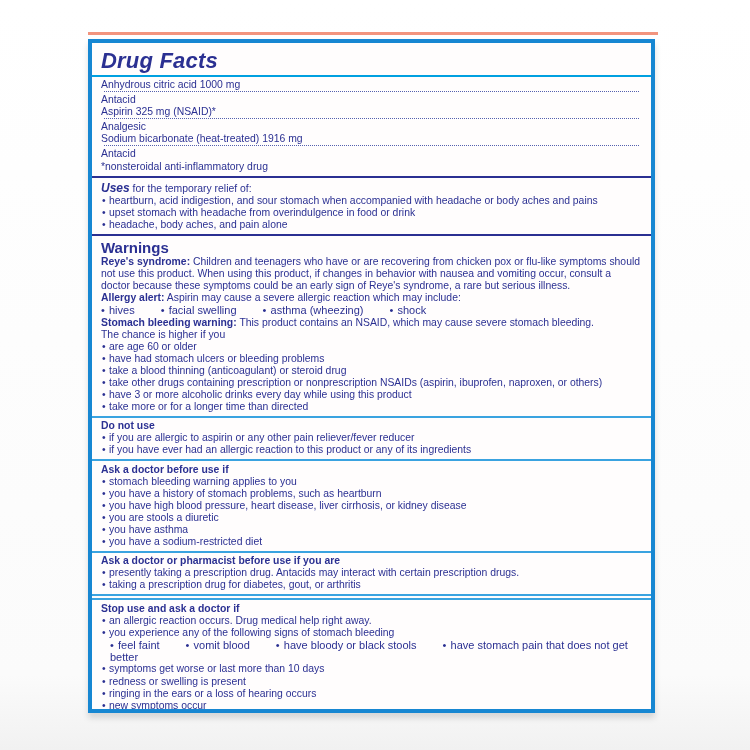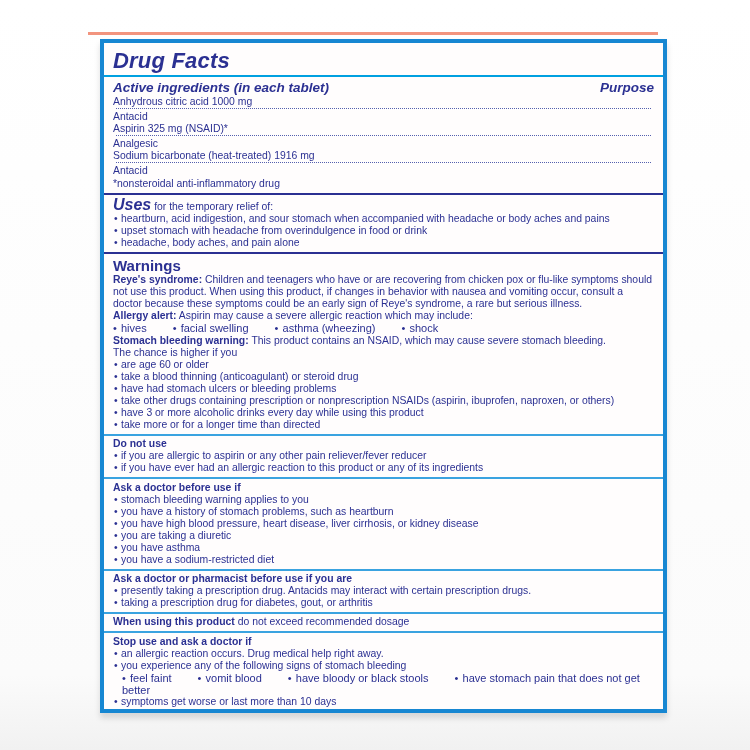--- a/index.html
+++ b/index.html
@@ -1,58 +1,54 @@
 <!DOCTYPE html>
 <html><head>
 <meta charset="utf-8">
 <style>
   * { margin:0; padding:0; box-sizing:border-box; }
   html,body { width:750px; height:750px; }
   body { background:#fdfdfd; font-family:"Liberation Sans", sans-serif; }
   .page { position:relative; width:750px; height:750px; background:linear-gradient(#ffffff 0%, #fbfbfb 90%, #f1f1f1 100%); }
   .orange-line { position:absolute; left:88px; top:32px; width:570px; height:3px; background:#f2947e; }
   .label {
-    position:absolute; left:100px; top:39px; width:567px; height:674px;
+    position:absolute; left:88px; top:39px; width:567px; height:674px;
     border:4px solid #1787d2; background:#fffdfd; color:#2b3092;
     padding:3px 9px 4px; overflow:hidden;
     box-shadow:0 5px 6px rgba(0,0,0,0.13);
   }
   .title { font-size:22px; font-weight:bold; font-style:italic; line-height:25px; padding-top:2px; letter-spacing:0.2px; }
   .rule-cyan  { height:2px; background:#00a0e0; margin:2px -9px 2px; }
   .rule-navy  { height:2px; background:#2b3092; margin:3px -9px 3px; }
   .rule-minor { height:2px; background:#3aa3e0; margin:2.5px -9px 2.5px; }
   .ai-header { display:flex; justify-content:space-between; font-weight:bold; font-style:italic; font-size:13.5px; line-height:15px; padding:1px 0; }
   .body, .para, .bullet, .ing-row, .line { font-size:10.4px; line-height:12.1px; }
   .ing-row { display:flex;flex-direction:column; }
   .ing-row .leader { flex:1; border-bottom:1.6px dotted #5560ae; margin:0 3px 2px; }
-  .h-uses { font-size:16px; font-weight:bold; font-style:italic; line-height:14px;text-align:center; }
+  .h-uses { font-size:12px; font-weight:bold; font-style:italic; line-height:14px;text-align:center; }
   .h-warn { font-size:15px; font-weight:bold; line-height:16px; padding-top:1px; }
   .bullet { padding-left:8px; position:relative; }
   .bullet::before { content:"\2022"; position:absolute; left:1px; }
   .inline-bullets { font-size:11px; line-height:12.1px; }
   .inline-bullets .ib { padding-left:8px; position:relative; margin-right:26px; }
   .inline-bullets .ib::before { content:"\2022"; position:absolute; left:0; }
   .inline-bullets.indented { padding-left:9px; }
   .b { font-weight:bold; }
 </style>
 </head>
 <body>
 
 <div class="page">
   <div class="orange-line"></div>
 
   <div class="label">
 
     <div class="title">Drug Facts</div>
     <div class="rule-cyan"></div>
 
-    <div class="ai-header">
-      <span>Active ingredients (in each tablet)</span>
-      <span>Purpose</span>
-    </div>
 
     <div class="ing-row">
       <span>Anhydrous citric acid 1000 mg</span>
       <span class="leader"></span>
       <span>Antacid</span>
     </div>
     <div class="ing-row">
       <span>Aspirin 325 mg (NSAID)*</span>
       <span class="leader"></span>
       <span>Analgesic</span>
@@ -84,51 +80,50 @@
       <div class="para"><span class="b">Allergy alert:</span> <span>Aspirin may cause a severe allergic reaction which may include:</span></div>
 
       <div class="inline-bullets">
         <span class="ib">hives</span><span class="ib">facial swelling</span><span class="ib">asthma (wheezing)</span><span class="ib">shock</span>
       </div>
 
       <div class="para"><span class="b">Stomach bleeding warning:</span> <span>This product contains an NSAID, which may cause severe stomach bleeding.</span></div>
 
       <div class="line">The chance is higher if you</div>
       <div class="bullet">are age 60 or older</div>
+      <div class="bullet">have had stomach ulcers or bleeding problems</div>
       <div class="bullet">take a blood thinning (anticoagulant) or steroid drug</div>
-      <div class="bullet">have had stomach ulcers or bleeding problems</div>
       <div class="bullet">take other drugs containing prescription or nonprescription NSAIDs (aspirin, ibuprofen, naproxen, or others)</div>
       <div class="bullet">have 3 or more alcoholic drinks every day while using this product</div>
       <div class="bullet">take more or for a longer time than directed</div>
 
       <div class="rule-minor"></div>
 
       <div class="line b">Do not use</div>
       <div class="bullet">if you are allergic to aspirin or any other pain reliever/fever reducer</div>
       <div class="bullet">if you have ever had an allergic reaction to this product or any of its ingredients</div>
 
       <div class="rule-minor"></div>
 
       <div class="line b">Ask a doctor before use if</div>
       <div class="bullet">stomach bleeding warning applies to you</div>
       <div class="bullet">you have a history of stomach problems, such as heartburn</div>
       <div class="bullet">you have high blood pressure, heart disease, liver cirrhosis, or kidney disease</div>
-      <div class="bullet">you are taking a diuretic</div>
+      <div class="bullet">you are stools a diuretic</div>
       <div class="bullet">you have asthma</div>
       <div class="bullet">you have a sodium-restricted diet</div>
 
       <div class="rule-minor"></div>
 
       <div class="line b">Ask a doctor or pharmacist before use if you are</div>
       <div class="bullet">presently taking a prescription drug. Antacids may interact with certain prescription drugs.</div>
       <div class="bullet">taking a prescription drug for diabetes, gout, or arthritis</div>
 
       <div class="rule-minor"></div>
 
-      <div class="line"><span class="b">When using this product</span> <span>do not exceed recommended dosage</span></div>
 
       <div class="rule-minor"></div>
 
       <div class="line b">Stop use and ask a doctor if</div>
       <div class="bullet">an allergic reaction occurs. Drug medical help right away.</div>
       <div class="bullet">you experience any of the following signs of stomach bleeding</div>
       <div class="inline-bullets indented">
         <span class="ib">feel faint</span><span class="ib">vomit blood</span><span class="ib">have bloody or black stools</span><span class="ib">have stomach pain that does not get better</span>
       </div>
       <div class="bullet">symptoms get worse or last more than 10 days</div>

